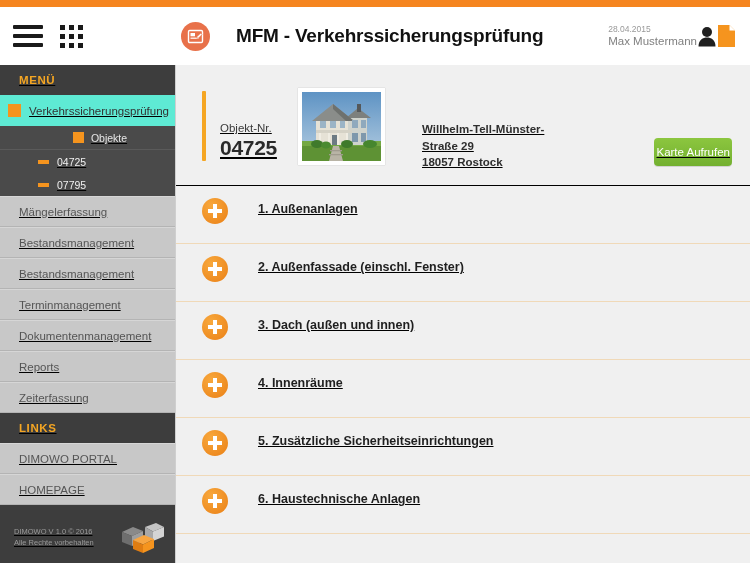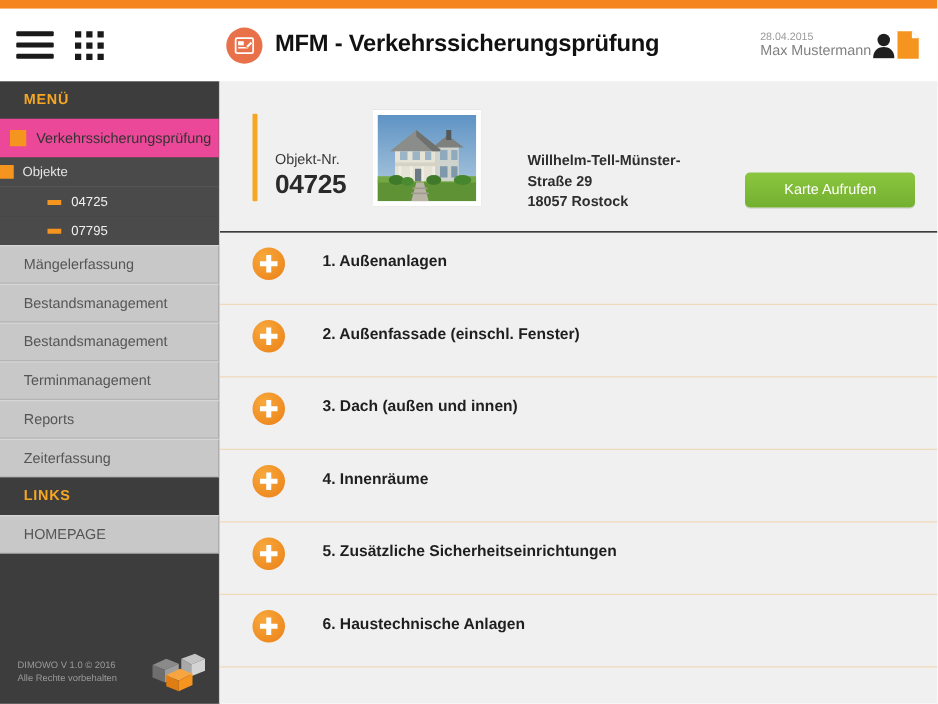--- a/index.html
+++ b/index.html
@@ -43,21 +43,21 @@
   .grid-icon {
     display: grid;
     grid-template-columns: repeat(3, 5px);
     grid-template-rows: repeat(3, 5px);
     gap: 4px; cursor: pointer;
   }
   .grid-icon i { display: block; width: 5px; height: 5px; background: #1a1a1a; }
 
   .header-main {
     flex: 1; display: flex; align-items: center;
-    padding-left: 5px; gap: 10px;
+    padding-left: 5px; gap: 26px;
   }
   .app-badge {
     width: 29px; height: 29px; flex: 0 0 29px;
     border-radius: 50%;
     background: #e8714a;
     display: flex; align-items: center; justify-content: center;
   }
   .app-title {
     font-size: 19px; font-weight: bold; color: #111111;
     letter-spacing: -0.2px; white-space: nowrap;
@@ -66,21 +66,21 @@
     display: flex; align-items: center; 
     padding-right: 14px;
   }
   .user-meta { text-align: left; line-height: 1.25; }
   .user-date { font-size: 8.5px; color: #999999; }
   .user-name { font-size: 11.5px; color: #808080; white-space: nowrap; }
   .person-icon { width: 20px; height: 22px; }
   .doc-icon { width: 19px; height: 24px; }
 
   
-  .body-row { flex: 1; display: flex; min-height: 0; }
+  .body-row { flex: 1; display: flex; min-height: 0; text-decoration: underline; }
 
   
   .sidebar {
     width: 176px; flex: 0 0 176px;
     background: #3d3d3d;
     display: flex; flex-direction: column;
     border-right: 1px solid #cfcfcf;
   }
   .sec-header {
     height: 30px; display: flex; align-items: center;
@@ -90,39 +90,40 @@
     background: #3d3d3d;
   }
   .menu-item {
     min-height: 31px;
     display: flex; align-items: center;
     padding-left: 8px;
     font-size: 11.5px;
     cursor: pointer;
   }
   .menu-item.active {
-    background: #ec4899; color: #333333;
+    background: #5eead4; color: #333333;
     font-weight: normal;
   }
   .menu-item.plain {
     background: #c8c8c8; color: #555555;
     padding-left: 19px;
     border-bottom: 1px solid #b4b4b4;
     border-top: 1px solid #d6d6d6;
   }
   .sq {
     width: 13px; height: 13px; background: #f5941e;
     flex: 0 0 13px; margin-right: 8px;
   }
   .sub-item {
     height: 24px; display: flex; align-items: center;
-    font-size: 10.5px;
+    padding-left: 25px; font-size: 10.5px;
     color: #e6e6e6; background: #4a4a4a;
     border-bottom: 1px solid #5a5a5a;
     cursor: pointer;
+    justify-content: center;
   }
   .sub-item .sq { width: 11px; height: 11px; flex: 0 0 11px; margin-right: 7px;}
   .sub-sub {
     height: 23px; display: flex; align-items: center;
     padding-left: 38px; font-size: 10.5px;
     color: #f0f0f0; background: #4a4a4a;
     cursor: pointer;
   }
   .dash {
     width: 11px; height: 4px; background: #f5941e;
@@ -169,21 +170,21 @@
   .thumb { width: 79px; height: 69px; display: block; }
   .addr {
     margin-left: 37px; margin-top: 40px;
     font-size: 11.5px; font-weight: bold; color: #2e2e2e;
     line-height: 1.45; flex: 1;
   }
   .map-btn {
     margin-top: 52px; margin-left: auto;
     background: linear-gradient(#8cc63f, #73b030);
     color: #ffffff; font-size: 11.5px;
-    padding: 8px 31px; border: none; border-radius: 4px;
+    padding: 8px 2px; border: none; border-radius: 4px;
     cursor: pointer; white-space: nowrap;
     box-shadow: 0 1px 0 rgba(0,0,0,.12);
   }
 
   .check-list { padding: 0; }
   .check-item {
     display: flex; align-items: flex-start;
     padding: 11px 18px 11px 26px;
     border-bottom: 1px solid #f0d9b8;
     min-height: 58px;
@@ -297,28 +298,34 @@
       <div class="menu-item plain">
         <span>Bestandsmanagement</span>
       </div>
       <div class="menu-item plain">
         <span>Bestandsmanagement</span>
       </div>
       <div class="menu-item plain">
         <span>Terminmanagement</span>
       </div>
       <div class="menu-item plain">
+        <span>Dokumentenmanagement</span>
+      </div>
+      <div class="menu-item plain">
         <span>Reports</span>
       </div>
       <div class="menu-item plain">
         <span>Zeiterfassung</span>
       </div>
 
       <div class="sec-header">LINKS</div>
 
+      <div class="menu-item plain">
+        <span>DIMOWO PORTAL</span>
+      </div>
       <div class="menu-item plain">
         <span>HOMEPAGE</span>
       </div>
 
       <div class="sb-spacer"></div>
 
       <div class="sb-footer">
         <div class="sb-footer-text">
           <div>DIMOWO V 1.0 © 2016</div>
           <div>Alle Rechte vorbehalten</div>

